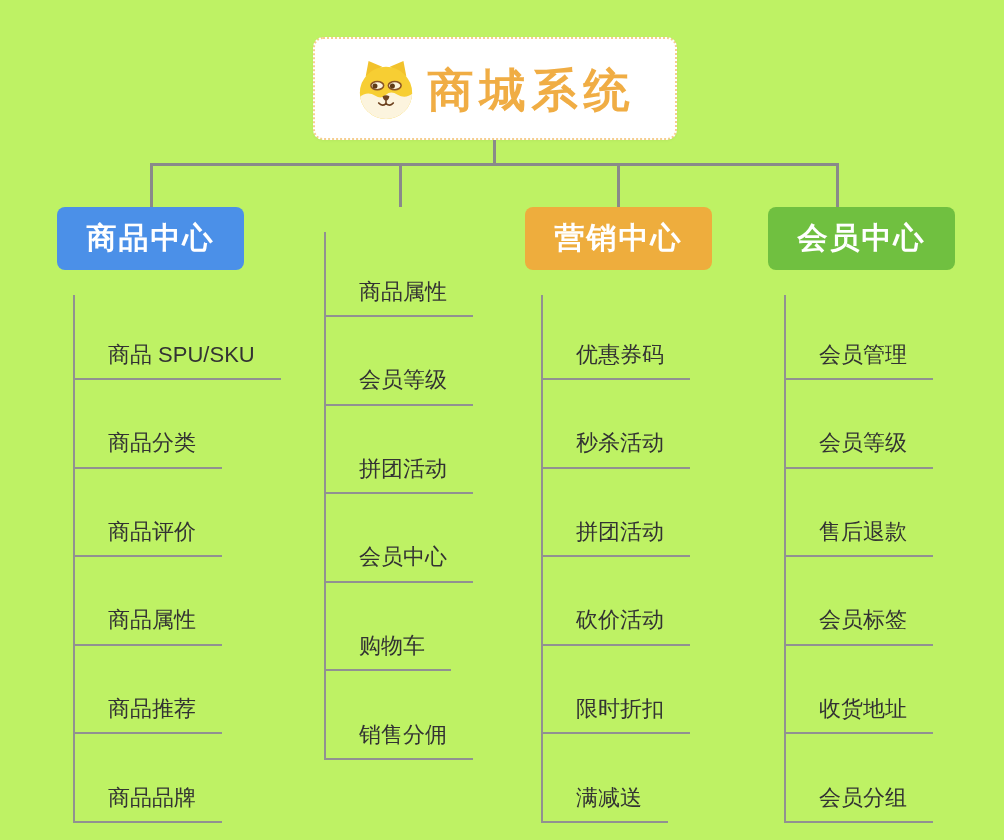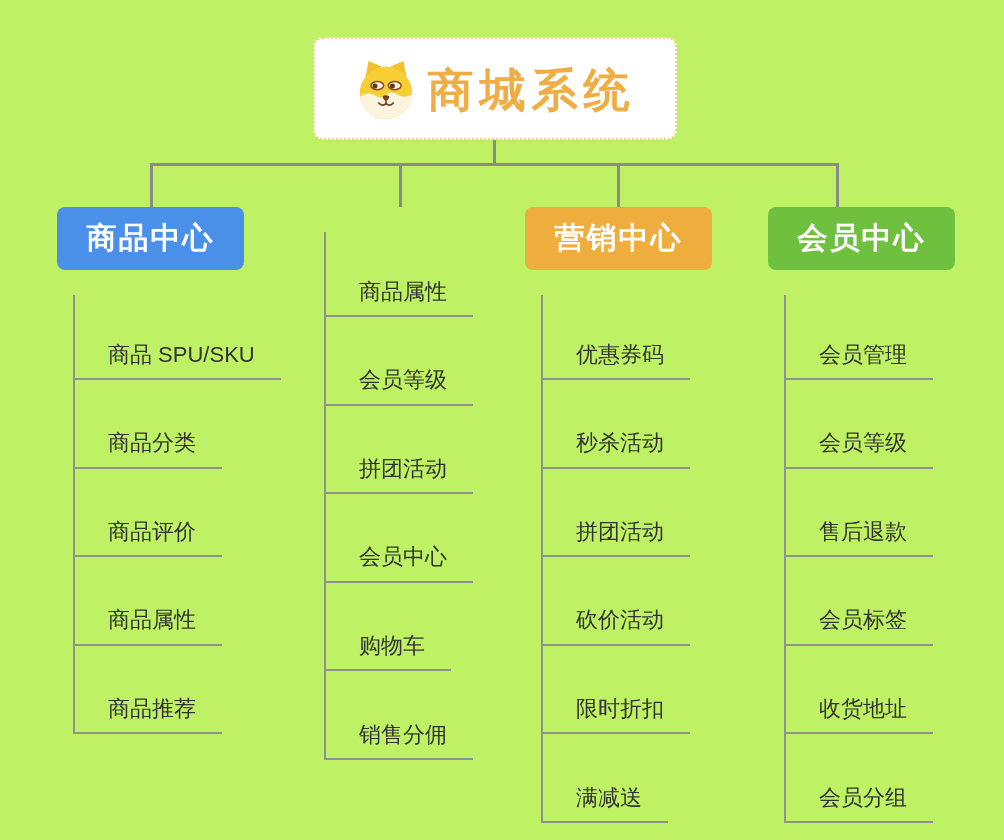--- a/index.html
+++ b/index.html
@@ -121,20 +121,23 @@
         </div>
       <div class="sub-item">
           <span class="sub-label">商品评价</span>
         </div>
       <div class="sub-item">
           <span class="sub-label">商品属性</span>
         </div>
       <div class="sub-item">
           <span class="sub-label">商品推荐</span>
         </div>
+      <div class="sub-item">
+          <span class="sub-label">商品品牌</span>
+        </div>
     </div>
   </div>
 
   <div class="branch" style="left:308px;">
     <div class="branch-children">
       <div class="sub-item">
           <span class="sub-label">商品属性</span>
         </div>
       <div class="sub-item">
           <span class="sub-label">会员等级</span>

